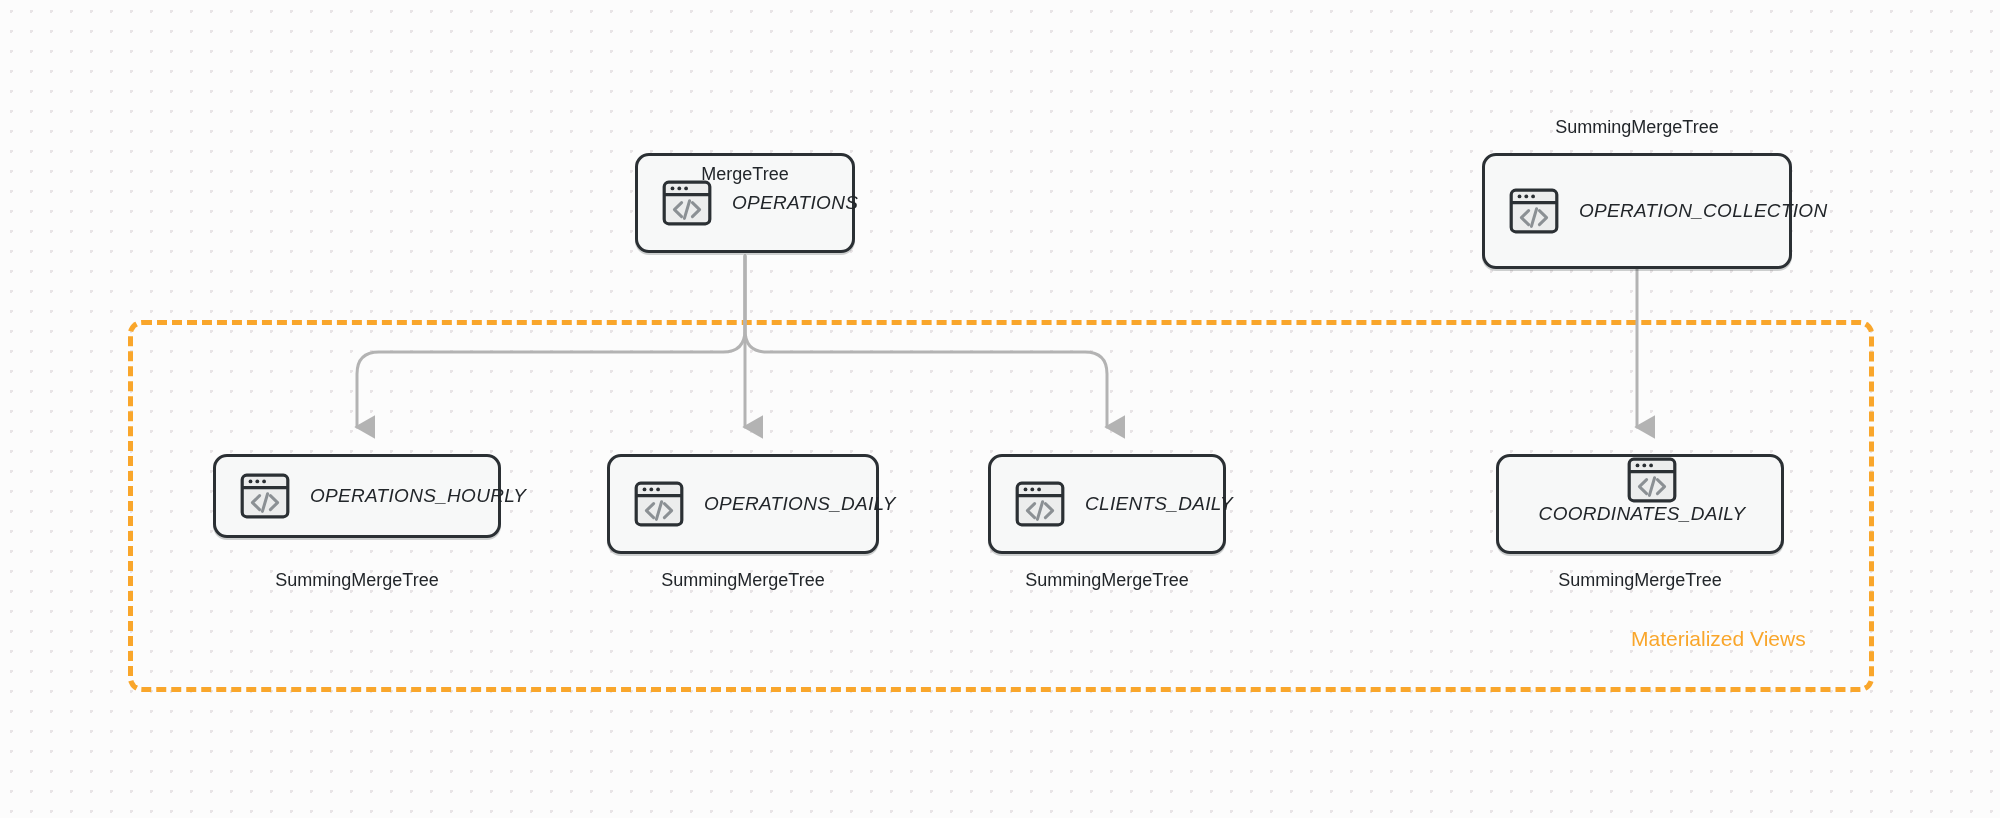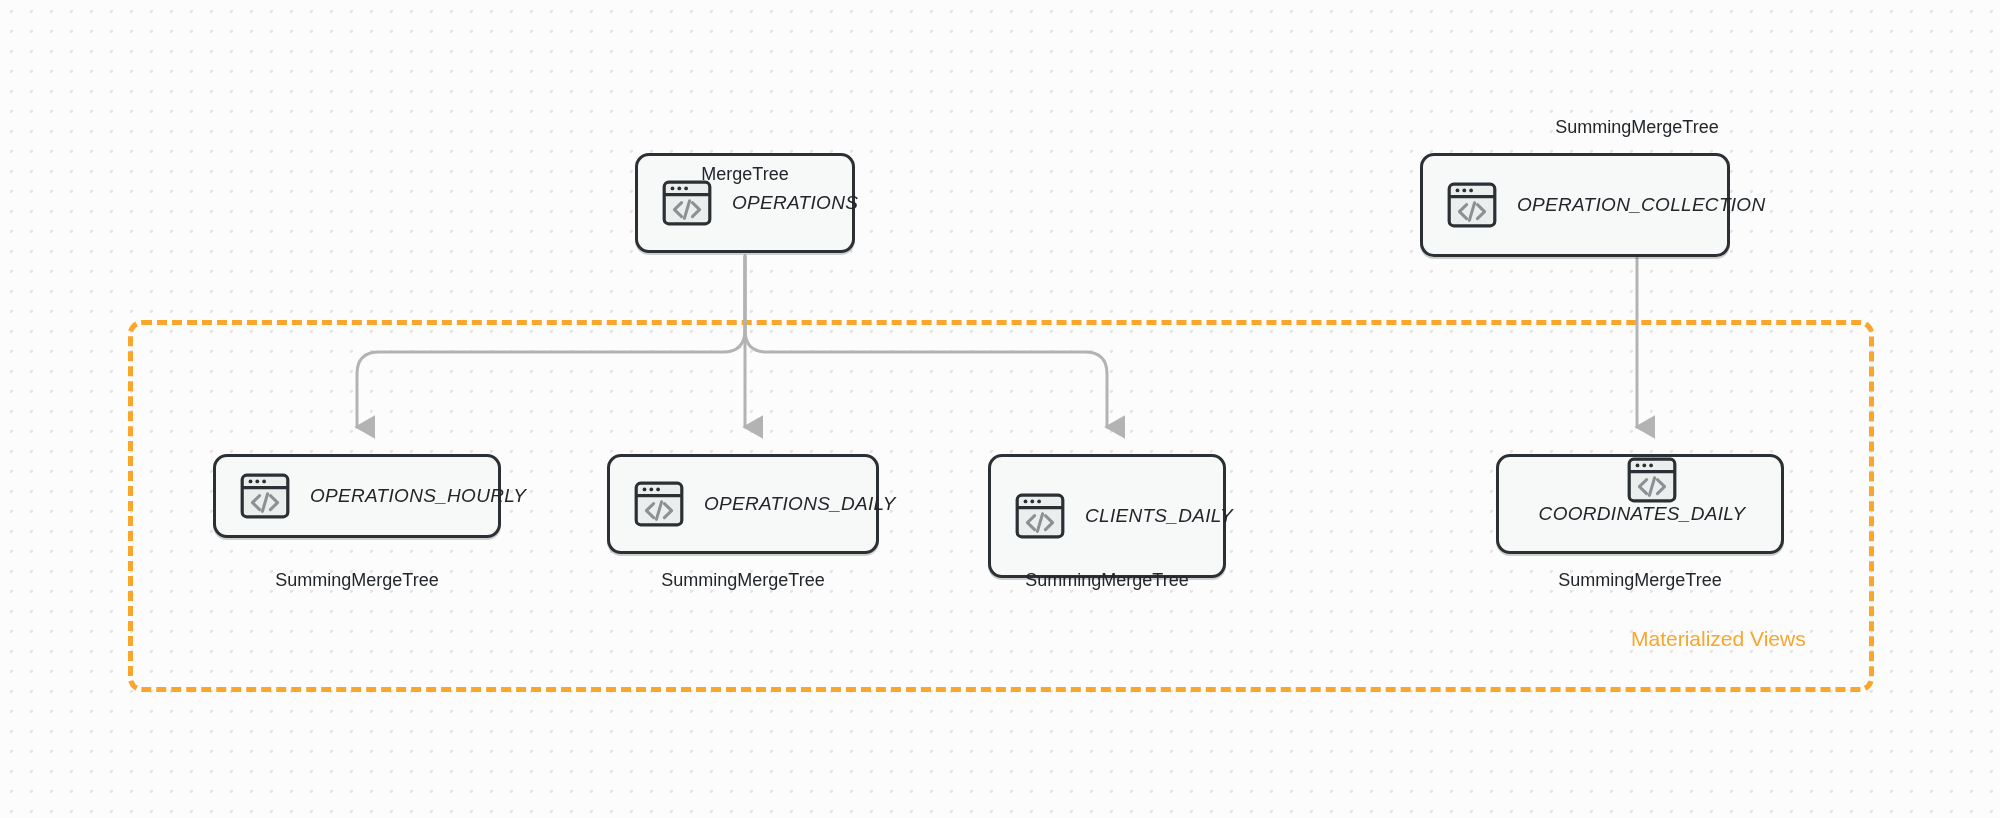--- a/index.html
+++ b/index.html
@@ -118,21 +118,21 @@
       <circle cx="10.5" cy="8.4" r="1.9" fill="#2b3034"></circle>
       <circle cx="17.3" cy="8.4" r="1.9" fill="#2b3034"></circle>
       <circle cx="24.1" cy="8.4" r="1.9" fill="#2b3034"></circle>
       <path d="M 19.6 22.6 L 12.4 29.6 L 19.6 36.6" fill="none" stroke="#8b9094" stroke-width="3" stroke-linecap="round" stroke-linejoin="round"></path>
       <path d="M 30.4 22.6 L 37.6 29.6 L 30.4 36.6" fill="none" stroke="#8b9094" stroke-width="3" stroke-linecap="round" stroke-linejoin="round"></path>
       <line x1="27.6" y1="20.8" x2="22.4" y2="38.4" stroke="#8b9094" stroke-width="3" stroke-linecap="round"></line>
     </svg></span>
         <span class="node-label">OPERATIONS</span>
       </div>
       <div class="engine-label" style="left: 635px; width: 220px; top: 117px; margin-top: 47px;">MergeTree</div>
-      <div class="node" style="left: 1420px; top: 153px; width: 310px; height: 104px;">
+      <div class="node" style="left: 1482px; top: 153px; width: 310px; height: 116px;">
         <span class="node-icon">
     <svg viewBox="0 0 50 46" width="50" height="46">
       <rect x="2.2" y="2.2" width="45.6" height="41.6" rx="4.5" fill="#eceded" stroke="#2b3034" stroke-width="3.2"></rect>
       <line x1="2.2" y1="14.6" x2="47.8" y2="14.6" stroke="#2b3034" stroke-width="3.2"></line>
       <circle cx="10.5" cy="8.4" r="1.9" fill="#2b3034"></circle>
       <circle cx="17.3" cy="8.4" r="1.9" fill="#2b3034"></circle>
       <circle cx="24.1" cy="8.4" r="1.9" fill="#2b3034"></circle>
       <path d="M 19.6 22.6 L 12.4 29.6 L 19.6 36.6" fill="none" stroke="#8b9094" stroke-width="3" stroke-linecap="round" stroke-linejoin="round"></path>
       <path d="M 30.4 22.6 L 37.6 29.6 L 30.4 36.6" fill="none" stroke="#8b9094" stroke-width="3" stroke-linecap="round" stroke-linejoin="round"></path>
       <line x1="27.6" y1="20.8" x2="22.4" y2="38.4" stroke="#8b9094" stroke-width="3" stroke-linecap="round"></line>
@@ -163,21 +163,21 @@
       <circle cx="10.5" cy="8.4" r="1.9" fill="#2b3034"></circle>
       <circle cx="17.3" cy="8.4" r="1.9" fill="#2b3034"></circle>
       <circle cx="24.1" cy="8.4" r="1.9" fill="#2b3034"></circle>
       <path d="M 19.6 22.6 L 12.4 29.6 L 19.6 36.6" fill="none" stroke="#8b9094" stroke-width="3" stroke-linecap="round" stroke-linejoin="round"></path>
       <path d="M 30.4 22.6 L 37.6 29.6 L 30.4 36.6" fill="none" stroke="#8b9094" stroke-width="3" stroke-linecap="round" stroke-linejoin="round"></path>
       <line x1="27.6" y1="20.8" x2="22.4" y2="38.4" stroke="#8b9094" stroke-width="3" stroke-linecap="round"></line>
     </svg></span>
         <span class="node-label">OPERATIONS_DAILY</span>
       </div>
       <div class="engine-label" style="left: 607px; width: 272px; top: 570px;">SummingMergeTree</div>
-      <div class="node" style="left: 988px; top: 454px; width: 238px; height: 124px;">
+      <div class="node" style="left: 988px; top: 454px; width: 238px; height: 100px;">
         <span class="node-icon">
     <svg viewBox="0 0 50 46" width="50" height="46">
       <rect x="2.2" y="2.2" width="45.6" height="41.6" rx="4.5" fill="#eceded" stroke="#2b3034" stroke-width="3.2"></rect>
       <line x1="2.2" y1="14.6" x2="47.8" y2="14.6" stroke="#2b3034" stroke-width="3.2"></line>
       <circle cx="10.5" cy="8.4" r="1.9" fill="#2b3034"></circle>
       <circle cx="17.3" cy="8.4" r="1.9" fill="#2b3034"></circle>
       <circle cx="24.1" cy="8.4" r="1.9" fill="#2b3034"></circle>
       <path d="M 19.6 22.6 L 12.4 29.6 L 19.6 36.6" fill="none" stroke="#8b9094" stroke-width="3" stroke-linecap="round" stroke-linejoin="round"></path>
       <path d="M 30.4 22.6 L 37.6 29.6 L 30.4 36.6" fill="none" stroke="#8b9094" stroke-width="3" stroke-linecap="round" stroke-linejoin="round"></path>
       <line x1="27.6" y1="20.8" x2="22.4" y2="38.4" stroke="#8b9094" stroke-width="3" stroke-linecap="round"></line>

